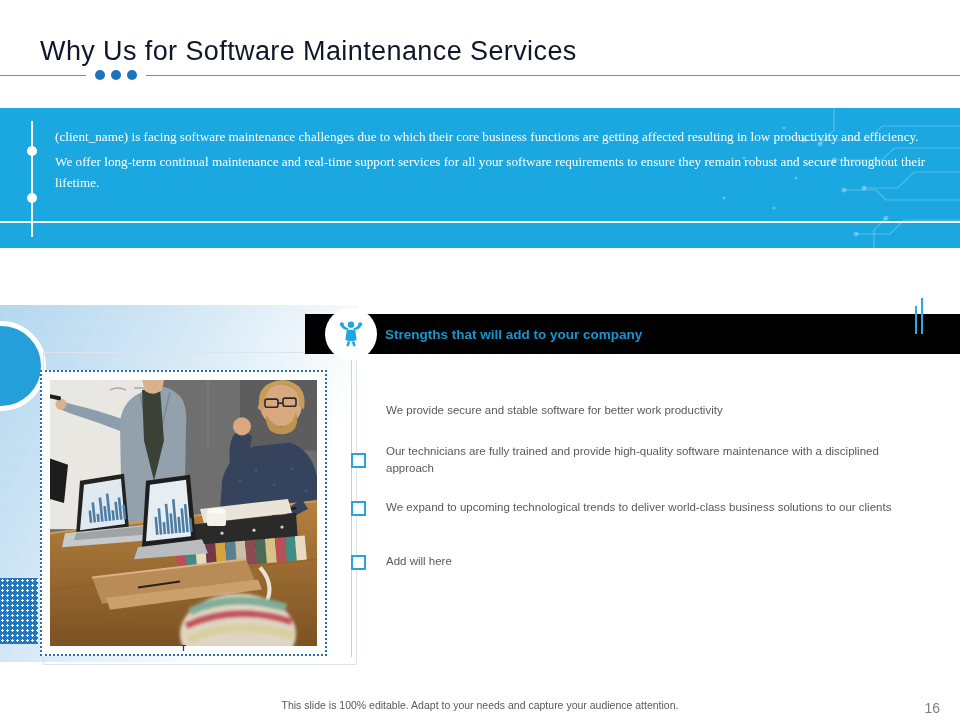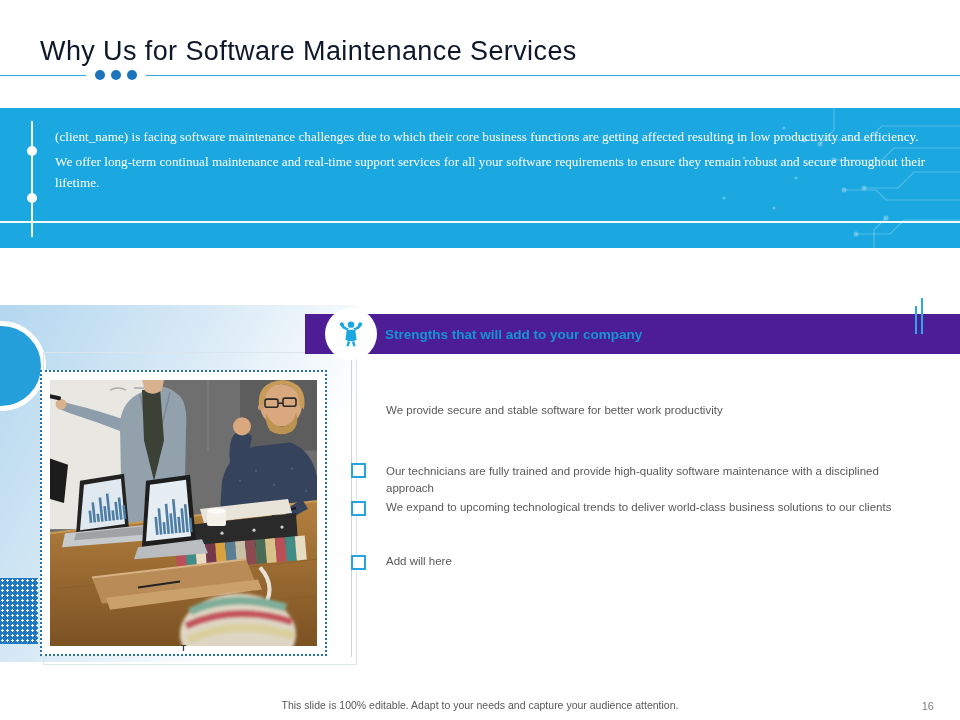--- a/index.html
+++ b/index.html
@@ -50,44 +50,44 @@
     position:absolute;left:40px;top:370px;width:287px;height:286px;box-sizing:border-box;
     border:2px dotted #2270ae;background:#ffffff;padding:8px;
   }
   .photo-frame svg{width:100%;height:100%;display:block;}
   .photo-handle{
     position:absolute;left:50%;bottom:0;transform:translateX(-50%);
     font-size:9px;color:#3a3a3a;line-height:1.1;font-weight:bold;
   }
 
   
-  .strength-bar{position:absolute;left:305px;top:314px;width:655px;height:40px;background:#4c1d95;}
+  .strength-bar{position:absolute;left:305px;top:314px;width:655px;height:40px;background:#000000;}
   .icon-circle{
     position:absolute;left:20px;top:-6px;width:52px;height:52px;border-radius:50%;
     background:#ffffff;display:flex;align-items:center;justify-content:center;
   }
   .strength-heading{
     position:absolute;left:80px;top:0;height:40px;display:flex;align-items:center;margin:0;
     font-size:13.5px;font-weight:bold;color:#1795cf;
   }
   .accent-line-a{position:absolute;left:915px;top:306px;width:2px;height:28px;background:#2ba9e0;}
   .accent-line-b{position:absolute;left:921px;top:298px;width:2px;height:36px;background:#2ba9e0;}
   .connector-line{position:absolute;left:351px;top:360px;width:1px;height:297px;background:#ccd2d8;}
 
   
   .s-row{position:absolute;left:351px;display:flex;gap:20px;align-items:center;}
   .checkbox{width:11px;height:11px;border:2px solid #29a3dd;background:#ffffff;flex:0 0 auto;margin-top:1px;}
   .checkbox-spacer{width:15px;flex:0 0 auto;}
   .s-text{font-size:11.5px;color:#595959;line-height:1.5;width:565px;margin:0;}
-  .s-text.narrow{max-width:505px;margin-top:20px;}
+  .s-text.narrow{max-width:505px;}
   .row1{top:402px}.row2{top:443px}.row3{top:499px}.row4{top:553px}
 
   
   .slide-footer{position:absolute;left:0;right:0;top:699px;text-align:center;font-size:10.5px;color:#595959;}
-  .page-number{position:absolute;right:26px;top:700px;font-size:11px;color:#7f7f7f;}
+  .page-number{position:absolute;right:20px;top:700px;font-size:14px;color:#7f7f7f;}
 </style>
 </head>
 <body>
 
 <h1 class="slide-title">Why Us for Software Maintenance Services</h1>
 <div class="title-rule"></div>
 <div class="title-dots">
   <span class="dot"></span>
   <span class="dot"></span>
   <span class="dot"></span>

